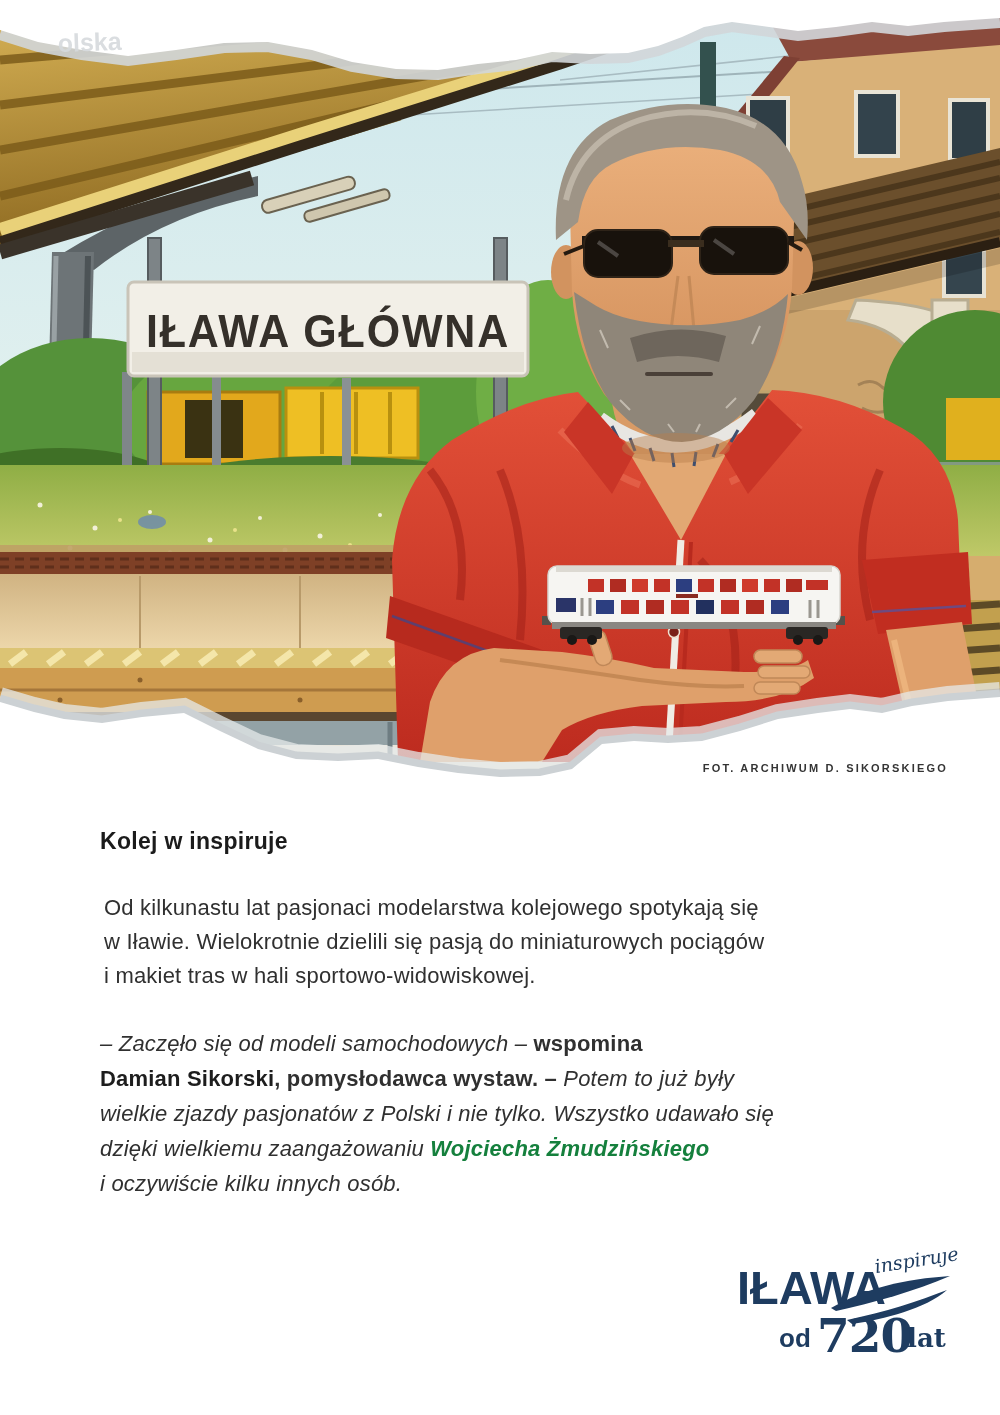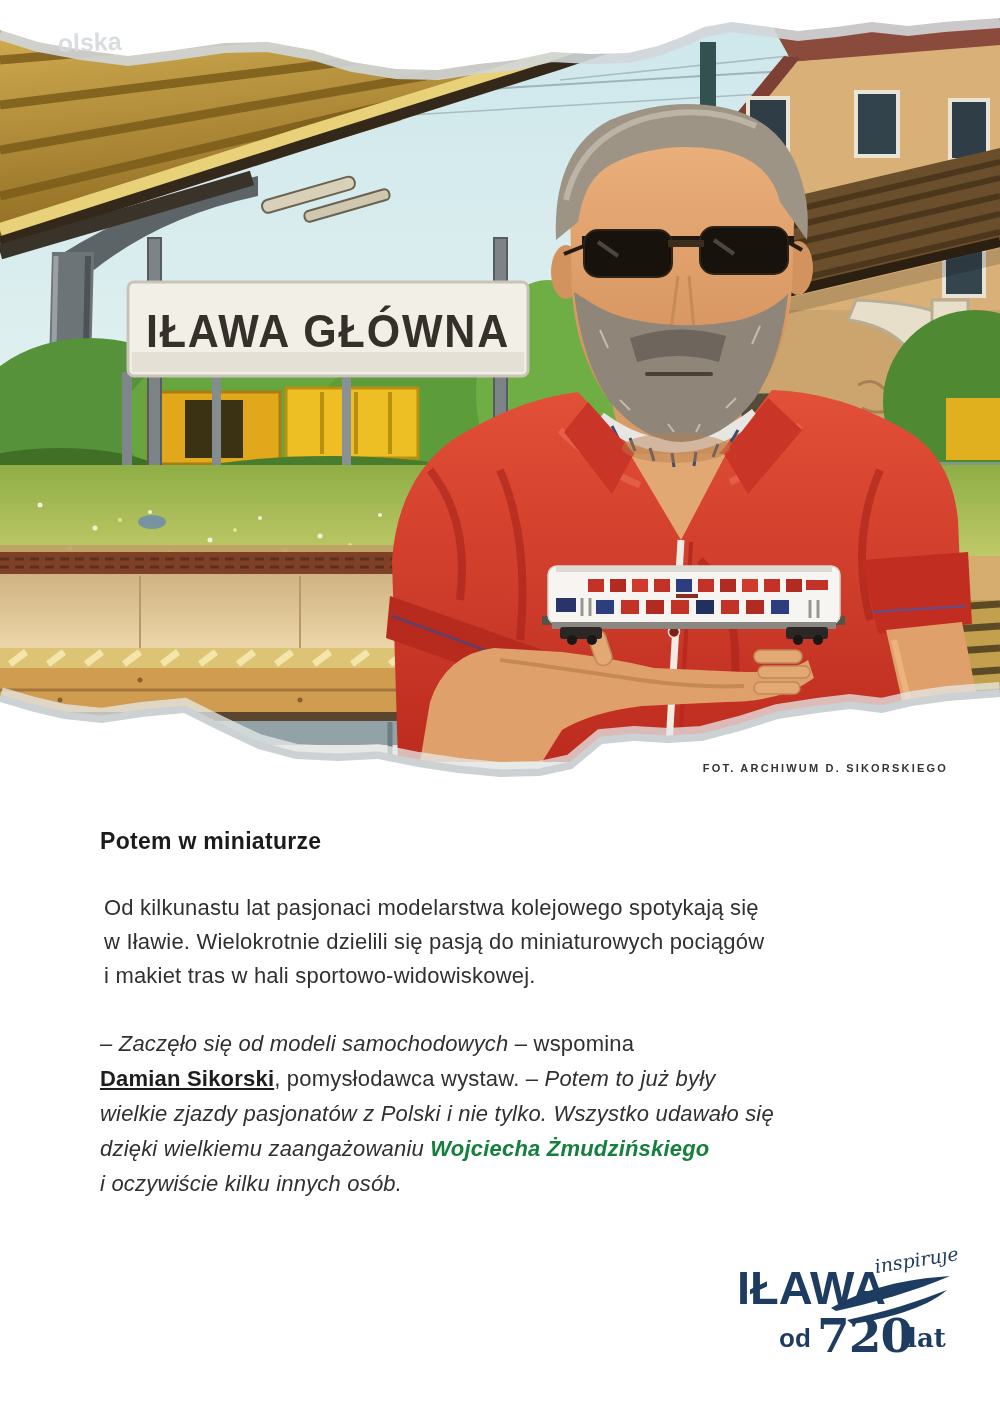--- a/index.html
+++ b/index.html
@@ -8,23 +8,23 @@
   .photo-wrap{position:absolute;left:0;top:0;width:1000px;height:800px;}
   .photo-wrap svg{display:block;}
   .credit{position:absolute;top:762px;right:52px;font-size:11px;font-weight:700;
           letter-spacing:2.2px;color:#343434;text-align:right;}
   .article{position:absolute;left:100px;top:828px;width:820px;color:#2e2e2e;}
   .article h1{margin:0 0 0 0;font-size:23px;font-weight:700;color:#1b1b1b;letter-spacing:.3px;}
   .p1{position:absolute;left:4px;top:63px;margin:0;font-size:22px;line-height:34px;
       letter-spacing:.2px;color:#303030;white-space:nowrap;}
   .p2{position:absolute;left:0;top:198px;margin:0;font-size:22px;line-height:35px;
       letter-spacing:.2px;color:#303030;white-space:nowrap;}
-  .seg-regular{font-style:normal;font-weight:400;}
+  .seg-regular{font-style:normal;font-weight:700;}
   .seg-italic{font-style:italic;font-weight:400;}
-  .seg-bold{font-style:normal;font-weight:700;color:#1d1d1d;text-decoration:underline;}
+  .seg-bold{font-style:normal;font-weight:700;color:#1d1d1d;}
   .seg-bold-italic{font-style:italic;font-weight:700;color:#15803d;}
   .logo{position:absolute;left:733px;top:1250px;width:232px;height:120px;}
 </style>
 </head>
 <body>
 
 <div class="page">
 
   <div class="photo-wrap">
   <svg width="1000" height="800" viewBox="0 0 1000 800">
@@ -298,21 +298,21 @@
     <g>
       <path d="M 0 697 L 34 707 L 64 714 L 102 718 L 142 712 L 184 708 L 220 726 L 258 744 L 296 754 L 338 756 L 378 754 L 418 762 L 458 768 L 500 772 L 540 771 L 572 764 L 602 739 L 634 736 L 668 738 L 702 736 L 740 726 L 778 714 L 818 708 L 850 704 L 882 708 L 912 701 L 948 696 L 1000 692" fill="none" stroke="#e6e9ea" stroke-width="20" opacity="0.75"></path>
       <path d="M 0 699 L 34 709 L 64 716 L 102 720 L 142 714 L 184 710 L 220 728 L 258 746 L 296 756 L 338 758 L 378 756 L 418 764 L 458 770 L 500 774 L 540 773 L 572 766 L 602 741 L 634 738 L 668 740 L 702 738 L 740 728 L 778 716 L 818 710 L 850 706 L 882 710 L 912 703 L 948 698 L 1000 694" fill="none" stroke="#ccd1d4" stroke-width="9"></path>
       <path d="M 0 702 L 34 712 L 64 719 L 102 723 L 142 717 L 184 713 L 220 731 L 258 749 L 296 759 L 338 761 L 378 759 L 418 767 L 458 773 L 500 777 L 540 776 L 572 769 L 602 744 L 634 741 L 668 743 L 702 741 L 740 731 L 778 719 L 818 713 L 850 709 L 882 713 L 912 706 L 948 701 L 1000 697 L 1000 800 L 0 800 Z" fill="#ffffff"></path>
     </g>
   </svg>
   <div class="credit">FOT. ARCHIWUM D. SIKORSKIEGO</div>
   </div>
 
   <div class="article">
-    <h1>Potem w miniaturze</h1>
+    <h1>Kolej w inspiruje</h1>
     <p class="p1">Od kilkunastu lat pasjonaci modelarstwa kolejowego spotykają się<br>w Iławie. Wielokrotnie dzielili się pasją do miniaturowych pociągów<br>i makiet tras w hali sportowo-widowiskowej.</p>
     <p class="p2"><span class="seg-italic">– Zaczęło się od modeli samochodowych –</span><span class="seg-regular"> wspomina</span><br><span class="seg-bold">Damian Sikorski</span><span class="seg-regular">, pomysłodawca wystaw. – </span><span class="seg-italic">Potem to już były</span><br><span class="seg-italic">wielkie zjazdy pasjonatów z Polski i nie tylko. Wszystko udawało się</span><br><span class="seg-italic">dzięki wielkiemu zaangażowaniu </span><span class="seg-bold-italic">Wojciecha Żmudzińskiego</span><br><span class="seg-italic">i oczywiście kilku innych osób.</span></p>
   </div>
 
   <div class="logo">
     <svg width="232" height="120" viewBox="0 0 232 120">
       <text x="4" y="54" font-family="Liberation Sans, sans-serif" font-size="47" font-weight="800" fill="#1e3c60" letter-spacing="0">IŁAWA</text>
       <g transform="rotate(-9 150 18)">
         <text x="142" y="22" font-family="DejaVu Serif, serif" font-style="italic" font-size="19" fill="#1e3c60">inspiruje</text>
       </g>

